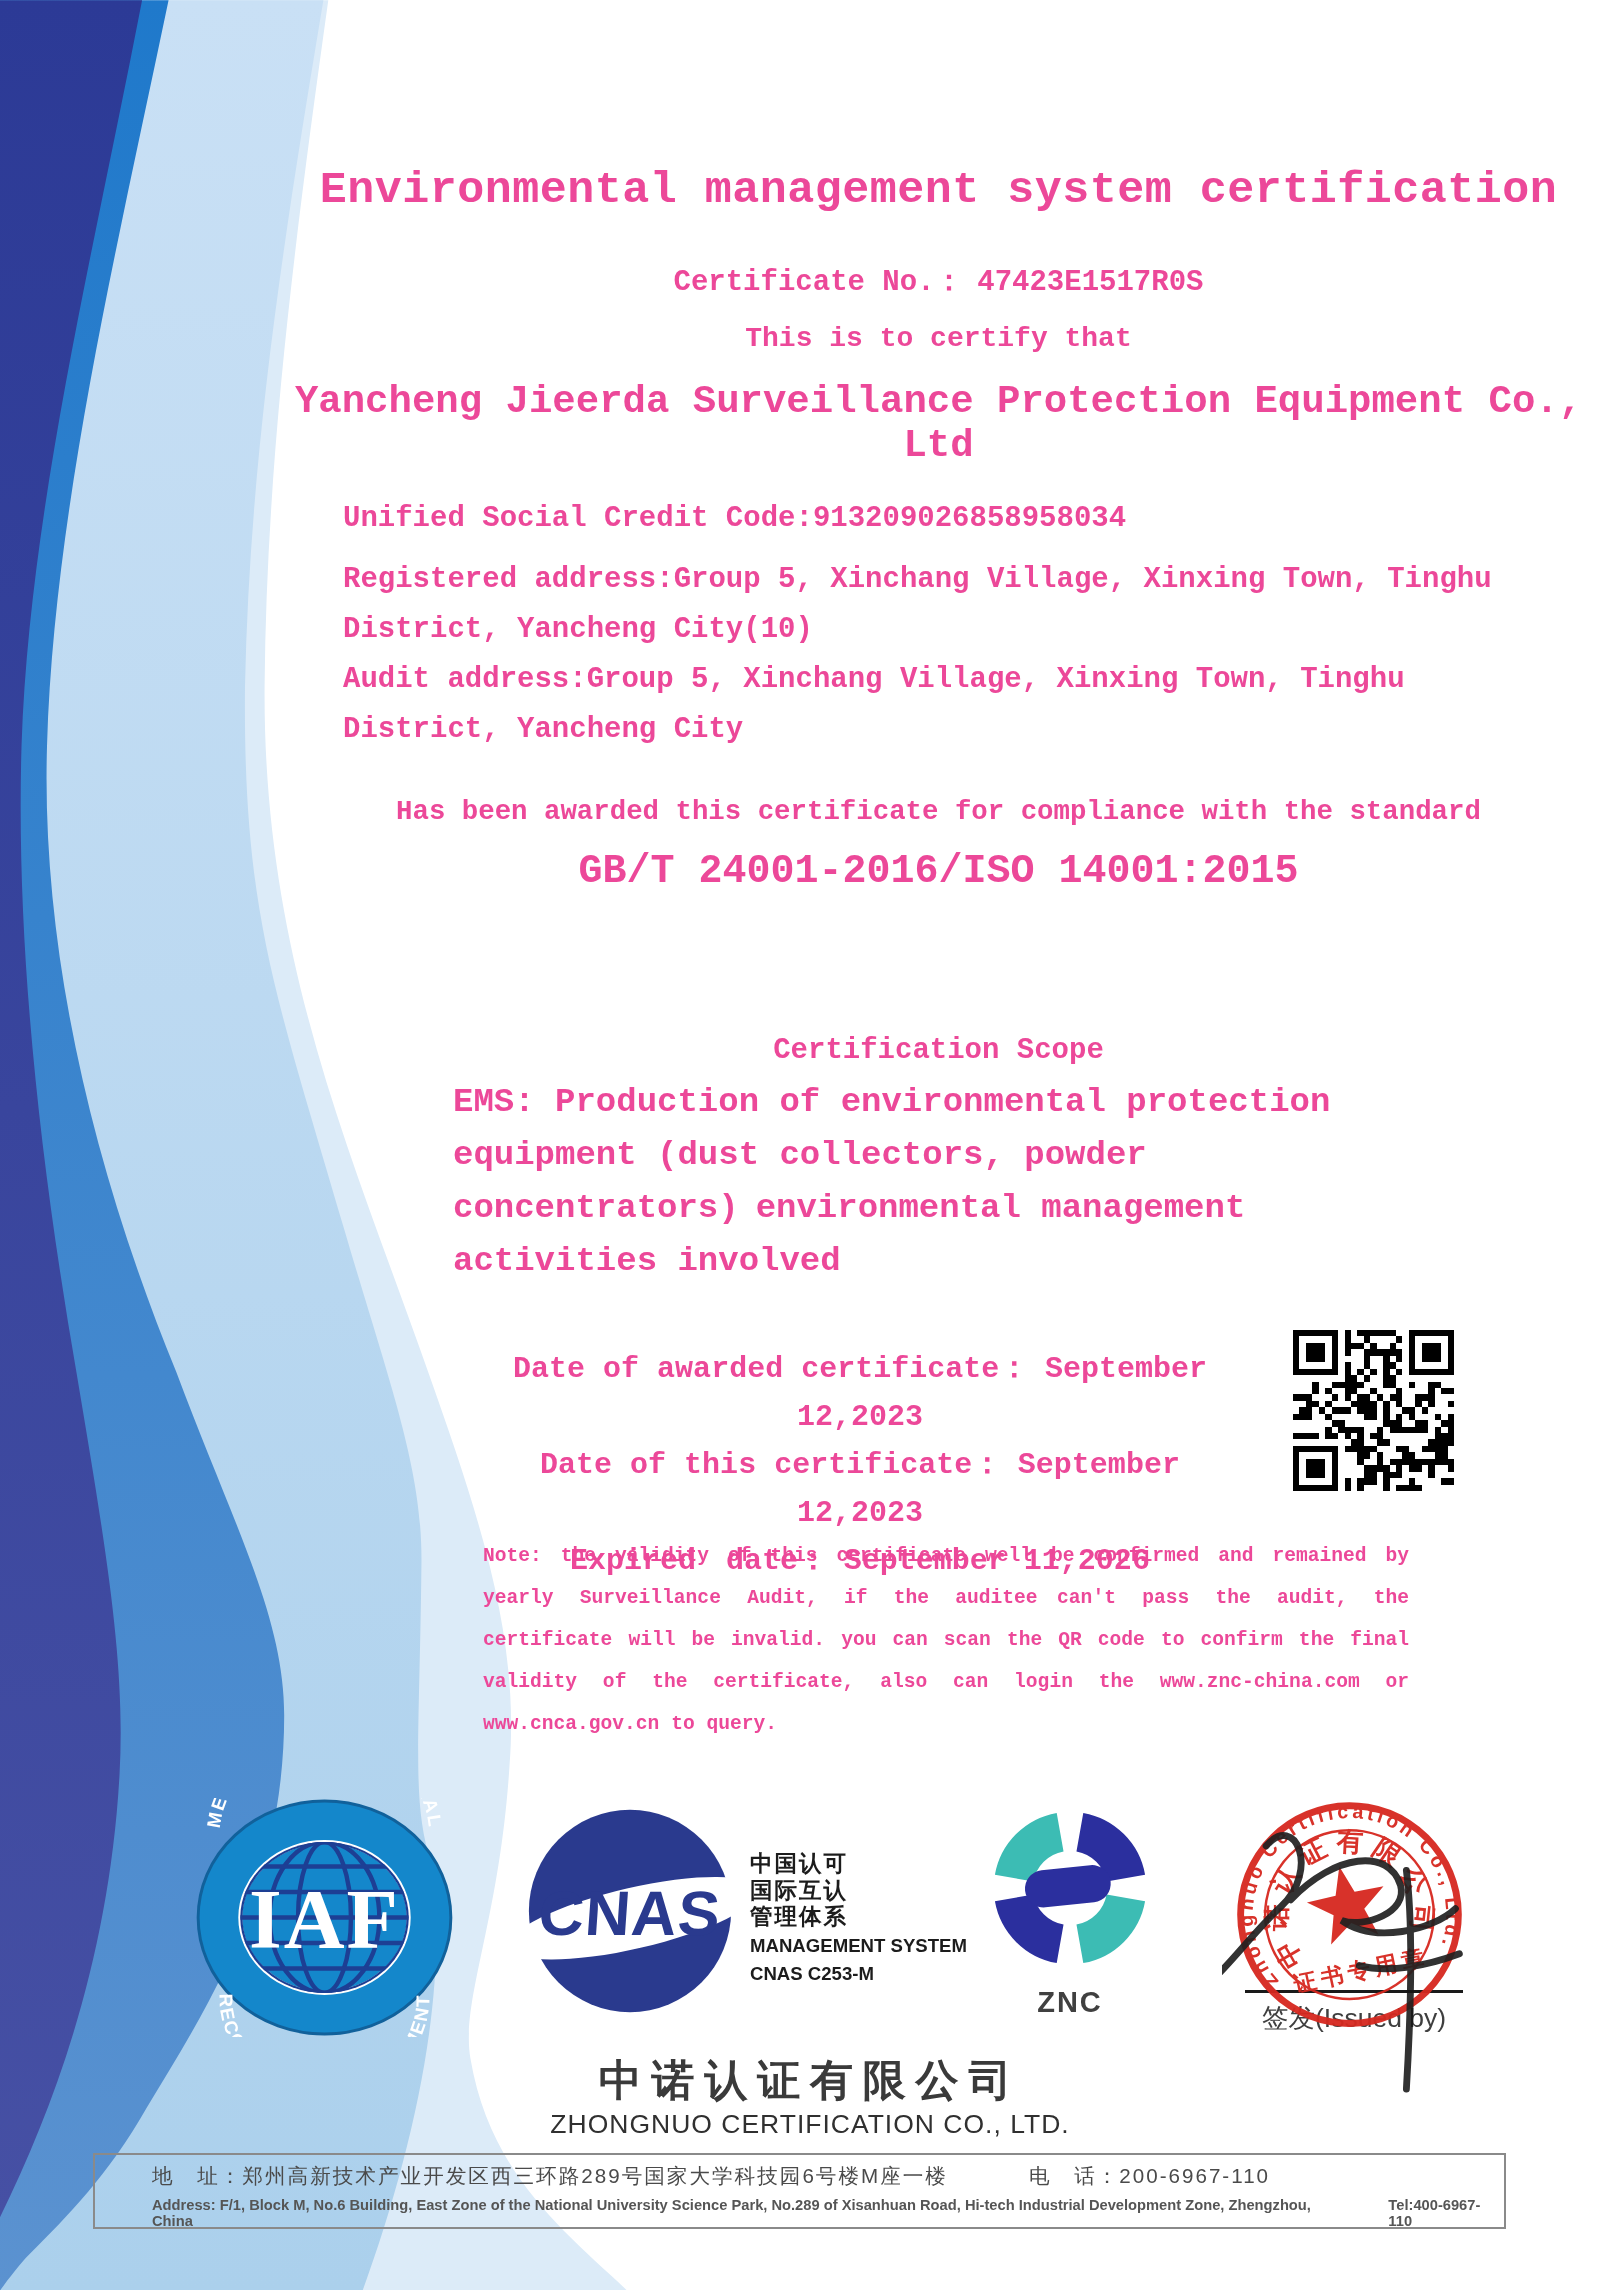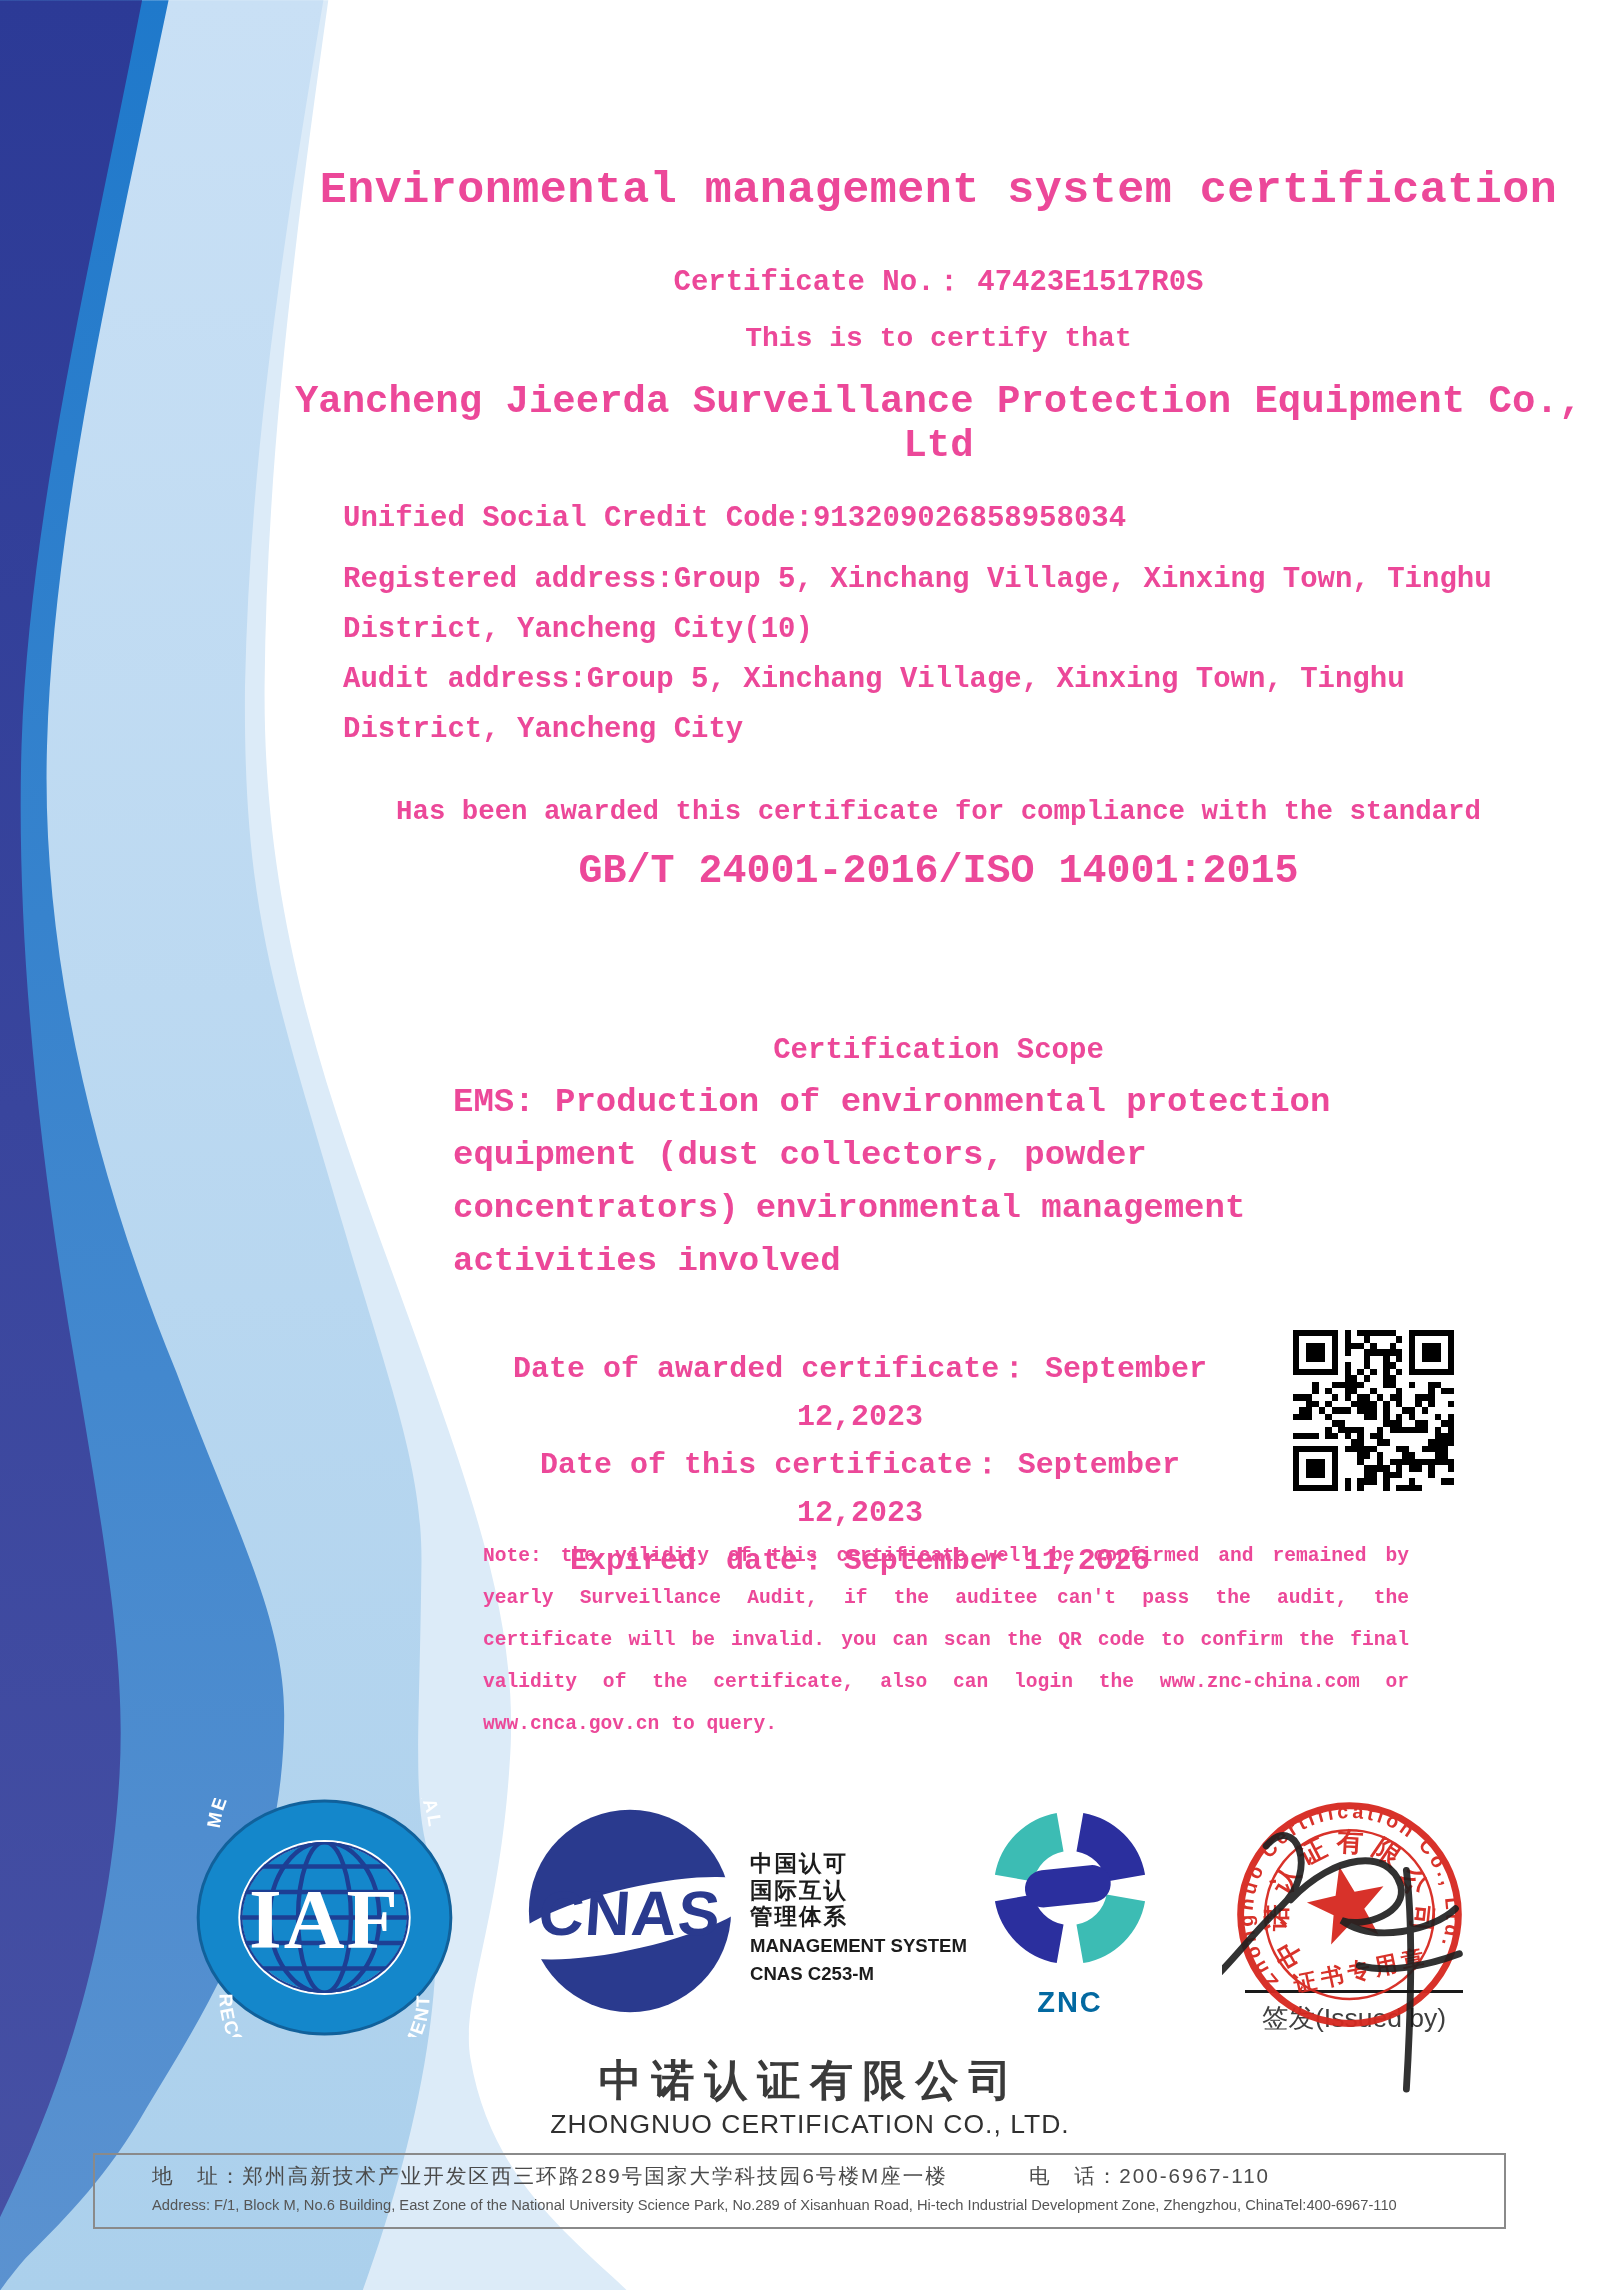--- a/index.html
+++ b/index.html
@@ -30,31 +30,31 @@
   .dates .val{margin-left:15.7px;}
   .qr{left:1293px;top:1330px;width:161px;height:161px;}
   .note{top:1535px;left:483px;width:926px;font-size:19.6px;line-height:42px;text-align:justify;}
 
   .iaf{left:195px;top:1798px;}
   .cnas-mark{left:522px;top:1803px;}
   .cnas-text{left:750px;top:1851px;font-family:"Liberation Sans",sans-serif;color:#1c1c1c;}
   .cnas-text .cn{font-size:22.5px;font-weight:bold;line-height:26.5px;letter-spacing:2px;}
   .cnas-text .en{font-size:18.6px;font-weight:bold;line-height:23.5px;margin-top:3.9px;letter-spacing:0px;}
   .znc{left:982px;top:1800px;}
-  .znc-label{left:982px;top:1986px;width:176px;text-align:center;font-size:29px;font-weight:bold;color:#0369a1;letter-spacing:2px;}
+  .znc-label{left:982px;top:1986px;width:176px;text-align:center;font-size:29px;font-weight:bold;color:#404040;letter-spacing:2px;}
   .stamp{left:1222px;top:1787px;z-index:5;opacity:0.95;}
   .issue-line{left:1245px;top:1990px;width:218px;height:2.9px;background:#1a1a1a;z-index:2;}
   .issued-by{left:1262px;top:2000px;font-size:26.5px;color:#3f3f3f;z-index:2;}
 
   .issuer-cn{top:2052px;left:0;width:1620px;text-align:center;font-size:43px;letter-spacing:9.8px;color:#3a3a3a;font-weight:600;font-family:"Liberation Sans",sans-serif;}
   .issuer-en{top:2109px;left:0;width:1620px;text-align:center;font-size:26.5px;letter-spacing:1px;color:#303030;font-weight:500;font-family:"Liberation Sans",sans-serif;}
 
   .footerbox{left:93px;top:2153px;width:1413px;height:76px;border:2px solid #8a8a8a;box-sizing:border-box;padding:6.9px 0 0 57px;background:transparent;z-index:3;}
   .f-cn{display:flex;gap:81px;font-size:20.6px;color:#4a4a4a;letter-spacing:2px;font-family:"Liberation Sans",sans-serif;}
-  .f-en{display:flex;font-size:14.7px;color:#555;margin-top:6.9px;font-family:"Liberation Sans",sans-serif;}
+  .f-en{display:flex;gap:33px;font-size:14.7px;color:#555;margin-top:6.9px;font-family:"Liberation Sans",sans-serif;font-weight:bold;}
 
   svg text{font-family:"Liberation Sans",sans-serif;}
   .iaf-arc{font-size:19px;font-weight:bold;fill:#ffffff;letter-spacing:2px;}
   .iaf-center{font-family:"Liberation Serif",serif;font-weight:bold;font-size:86px;fill:#ffffff;letter-spacing:2px;}
   .cnas-word{font-size:64px;font-weight:bold;fill:#2a3a8e;letter-spacing:1px;}
   .stamp-arc-en{font-size:20px;font-weight:bold;fill:#d6281f;letter-spacing:3.5px;}
   .stamp-arc-cn{font-size:27px;font-weight:bold;fill:#d6281f;letter-spacing:8px;}
   .stamp-bottom{font-size:23px;font-weight:bold;fill:#d6281f;letter-spacing:5px;}
 </style>
 </head>

